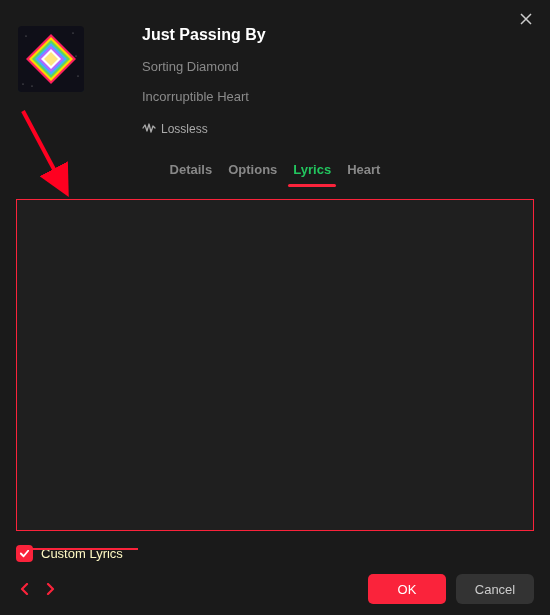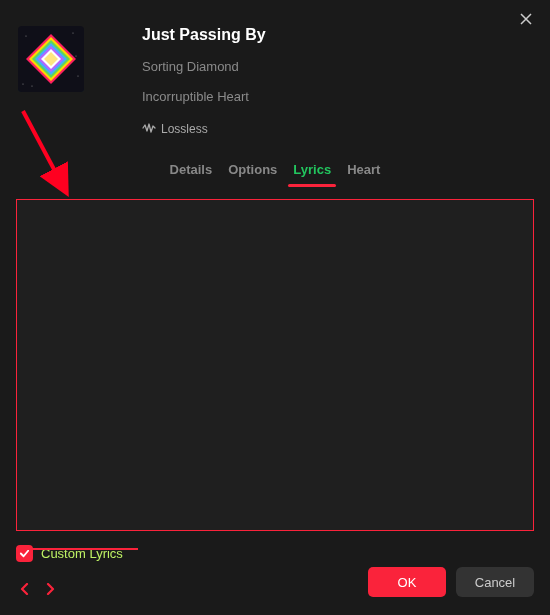--- a/index.html
+++ b/index.html
@@ -139,38 +139,38 @@
       border-radius: 4px;
       display: flex;
       align-items: center;
       justify-content: center;
     }
     .checkbox svg {
       width: 11px;
       height: 11px;
     }
     .custom-lyrics-label {
-      color: #bef264;
+      color: #fef9c3;
       font-size: 13px;
     }
     .underline-annotation {
       position: absolute;
       left: 16px;
       top: 548px;
       width: 122px;
       height: 2px;
       background: #fa233b;
     }
     .footer {
       position: absolute;
-      bottom: 18px;
+      bottom: 11px;
       left: 0;
       right: 0;
       display: flex;
-      align-items: flex-end;
+      align-items: center;
       padding: 0 16px;
     }
     .nav-arrows {
       display: flex;
       gap: 10px;
       color: #fa233b;
     }
     .nav-arrow {
       width: 16px;
       height: 16px;

